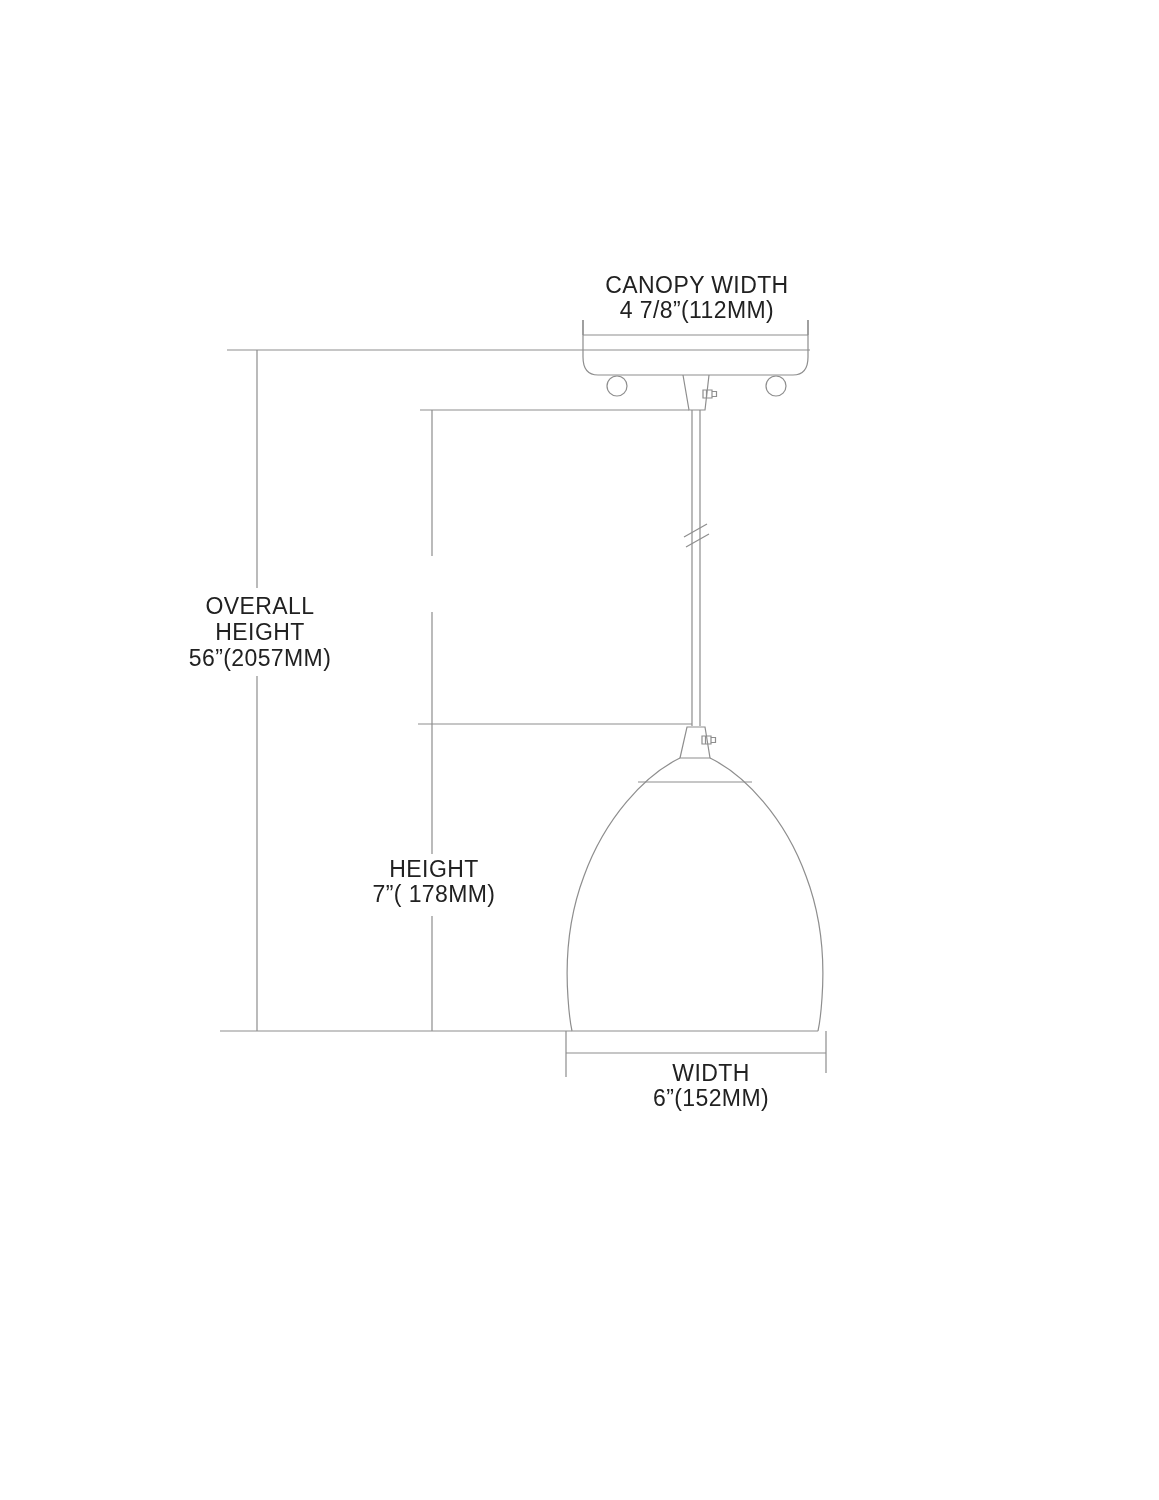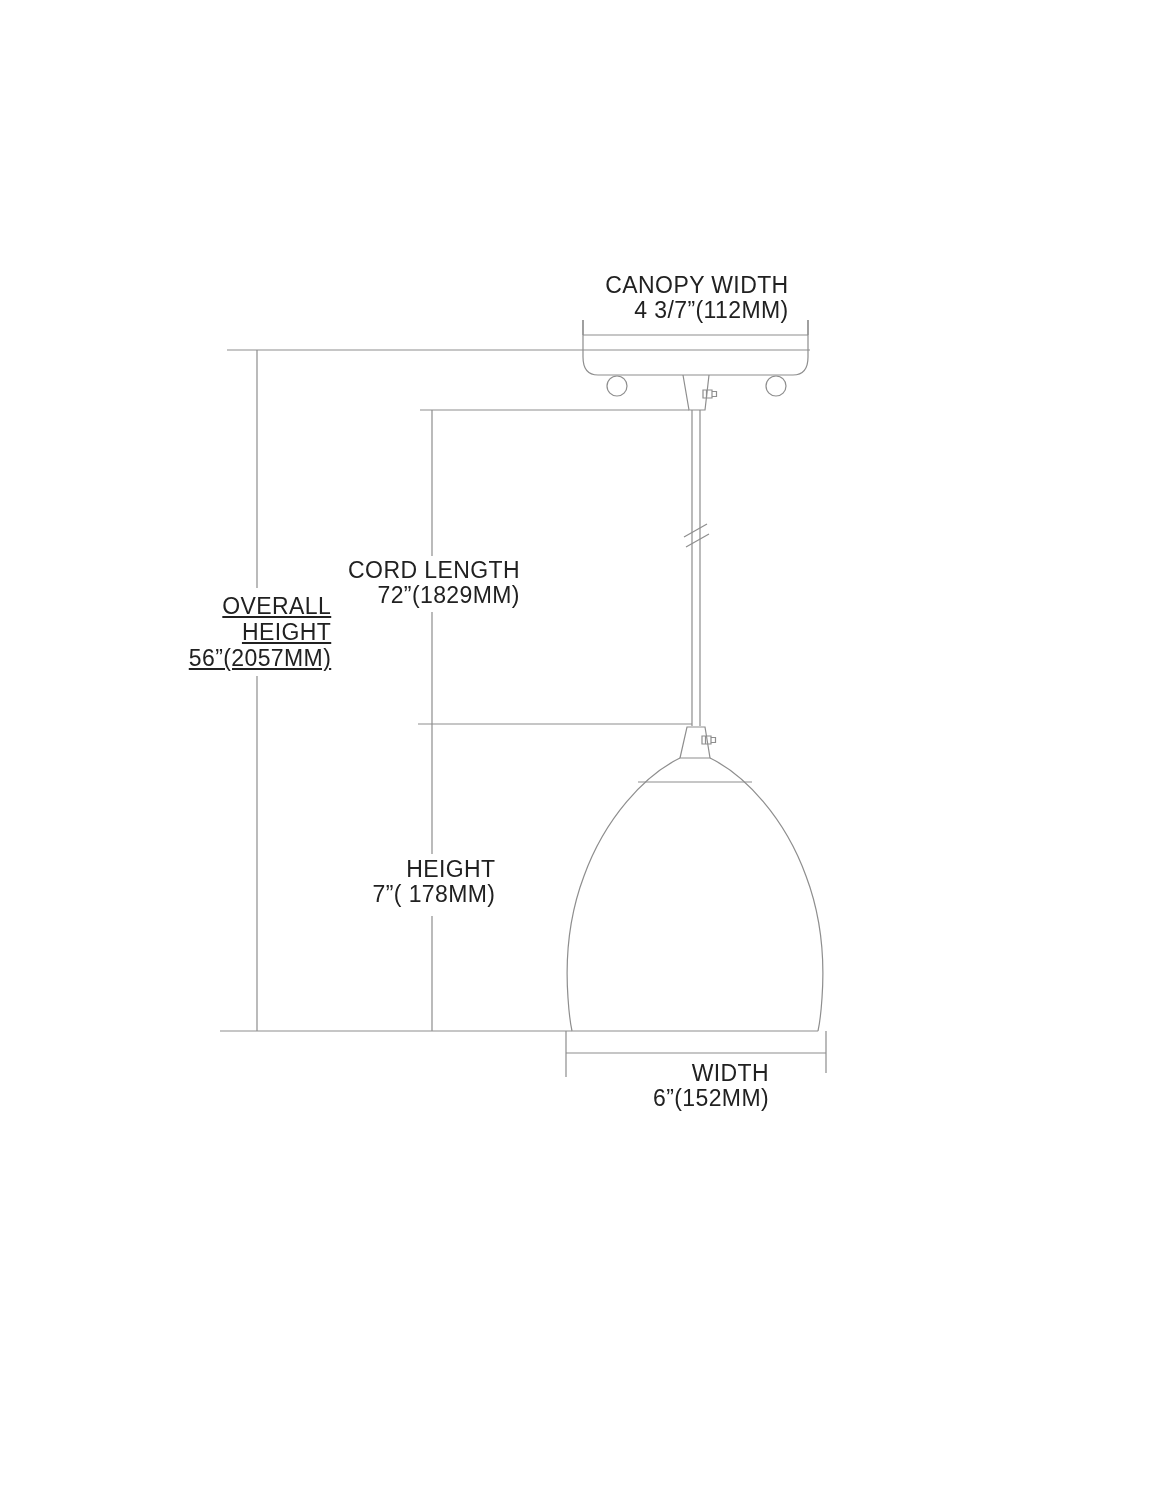--- a/index.html
+++ b/index.html
@@ -16,28 +16,28 @@
     overflow:hidden;
   }
   .drawing{
     position:absolute;left:0;top:0;
     color:var(--line);
   }
   .drawing *{vector-effect:non-scaling-stroke;}
   .dim-label{
     position:absolute;
     transform:translateX(-50%);
-    text-align:right;
+    text-align:center;
     color:var(--text);
     font-size:23px;
     line-height:25px;
     letter-spacing:0.4px;
     white-space:nowrap;
   }
-  .dim-label.three-line{line-height:26px;text-decoration:underline;}
+  .dim-label.three-line{line-height:26px;}
 </style>
 </head>
 <body>
 
 <div class="stage">
 
   <svg class="drawing" width="1159" height="1500" viewBox="0 0 1159 1500" fill="none" stroke="currentColor" stroke-width="1.2" stroke-linecap="butt">
 
     <g>
       <path d="M583,320 V335 M808,320 V335"></path>
@@ -84,33 +84,29 @@
     </g>
 
     <g>
       <path d="M566,1031 V1077 M826,1031 V1073"></path>
       <path d="M566,1053 H826"></path>
     </g>
   </svg>
 
   <div class="dim-label" style="left:697px;top:273px;">
     <div>CANOPY WIDTH</div>
-    <div>4 3/7”(112MM)</div>
+    <div>4 7/8”(112MM)</div>
   </div>
 
   <div class="dim-label three-line" style="left:260px;top:593px;">
     <div>OVERALL</div>
     <div>HEIGHT</div>
     <div>56”(2057MM)</div>
   </div>
 
-  <div class="dim-label" style="left:434px;top:558px;">
-    <div>CORD LENGTH</div>
-    <div>72”(1829MM)</div>
-  </div>
 
   <div class="dim-label" style="left:434px;top:857px;">
     <div>HEIGHT</div>
     <div>7”( 178MM)</div>
   </div>
 
   <div class="dim-label" style="left:711px;top:1061px;">
     <div>WIDTH</div>
     <div>6”(152MM)</div>
   </div>

